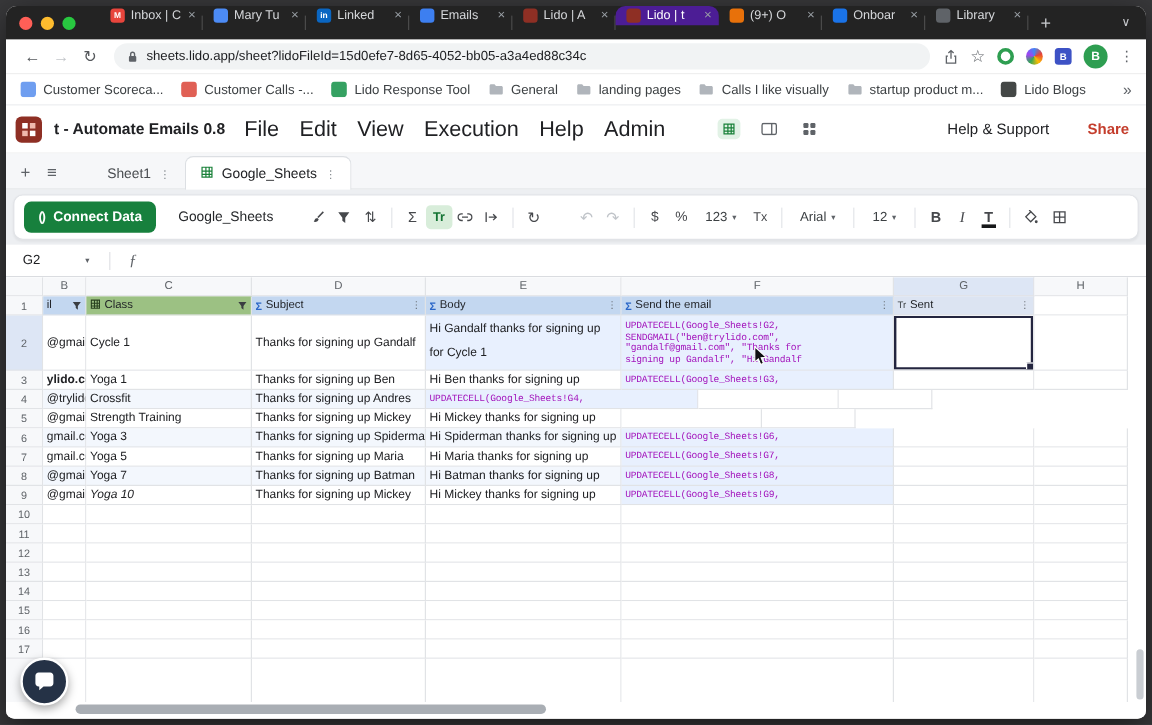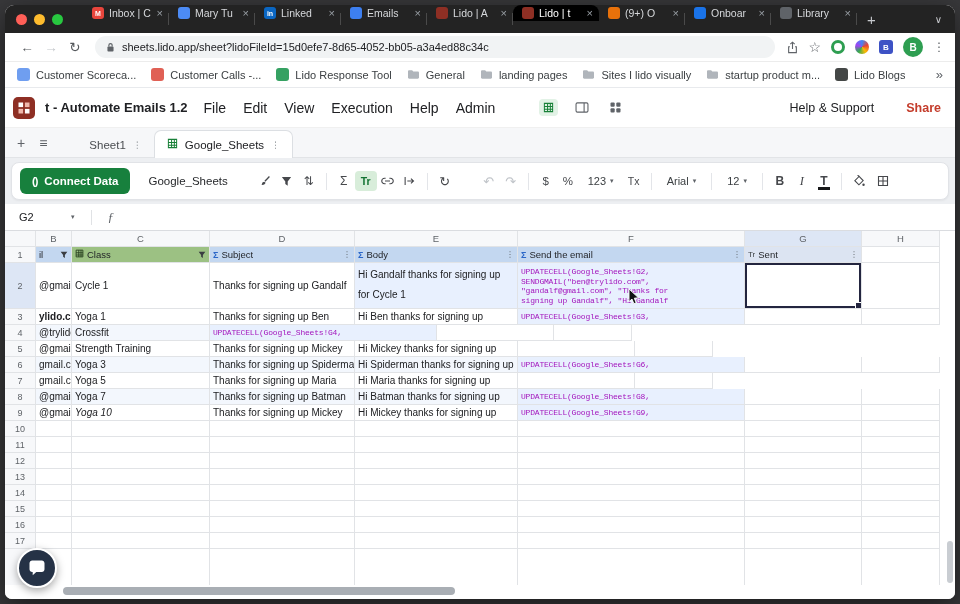--- a/index.html
+++ b/index.html
@@ -7,21 +7,21 @@
 .window{position:absolute;left:5px;top:5px;width:950px;height:594px;border-radius:9px 9px 7px 7px;overflow:hidden;background:#fff;box-shadow:0 8px 30px rgba(0,0,0,.55);}
 
 
 .tabstrip{position:absolute;top:0;left:0;width:100%;height:28px;background:#232323;display:flex;align-items:center;}
 .lights{display:flex;gap:7px;padding:0 8px 0 11px;}
 .light{width:11px;height:11px;border-radius:50%;}
 .light.r{background:var(--tl_close);} .light.y{background:var(--tl_min);} .light.g{background:var(--tl_zoom);}
 .tabs{display:flex;height:28px;margin-left:12px;}
 .tab{width:86px;height:16px;display:flex;align-items:center;gap:5px;padding:0 6px 0 9px;color:#d6d8db;font-size:10.5px;position:relative;}
 .tab:not(.active)::after{content:"";position:absolute;right:0;top:8px;height:12px;width:1px;background:#4a4a4a;}
-.tab.active{background:#000000;border-radius:8px 8px 0 0;color:#fff;}
+.tab.active{background:#4c1d95;border-radius:8px 8px 0 0;color:#fff;}
 .fav{width:12px;height:12px;border-radius:3px;flex:none;font-size:7px;font-weight:bold;color:#fff;display:flex;align-items:center;justify-content:center;}
 .tlabel{flex:1;overflow:hidden;white-space:nowrap;}
 .tclose{color:#9aa0a6;font-size:11px;flex:none;}
 .newtab{color:#c8cace;font-size:15px;margin-left:10px;}
 .tabsearch{margin-left:auto;margin-right:13px;color:#c8cace;font-size:10px;}
 
 
 .addressbar{position:absolute;top:28px;left:0;width:100%;height:29px;background:#fff;display:flex;align-items:center;padding:0 10px;border-bottom:1px solid #ececec;}
 .navbtn{width:24px;text-align:center;font-size:13.5px;color:#55585c;flex:none;}
 .navbtn.disabled{color:#c3c6ca;}
@@ -42,21 +42,21 @@
 .bml{display:flex;align-items:center;gap:15px;overflow:hidden;}
 .bmitem{display:flex;align-items:center;gap:6px;font-size:11px;color:#3c4043;white-space:nowrap;flex:none;}
 .bmicon{width:13px;height:13px;border-radius:3px;flex:none;}
 .bmicon.tr{background:transparent;display:inline-flex;align-items:center;}
 .bmoverflow{margin-left:auto;color:#5f6368;font-size:13px;}
 
 
 .appheader{position:absolute;top:83px;left:0;width:100%;height:40px;background:#fff;display:flex;align-items:center;padding:0 14px 0 8px;border-bottom:1px solid #f0f0f0;}
 .logo{width:22px;height:22px;border-radius:5px;background:var(--brand_red);display:flex;align-items:center;justify-content:center;flex:none;}
 .apptitle{font-size:13px;font-weight:bold;color:#202124;margin:0 16px 0 10px;white-space:nowrap;}
-.menus{display:flex;gap:17px;font-size:14px;color:#202124;}
+.menus{display:flex;gap:17px;font-size:18px;color:#202124;}
 .hdicons{display:flex;gap:13px;margin-left:44px;align-items:center;}
 .hdicon{display:inline-flex;align-items:center;justify-content:center;padding:3px 4px;border-radius:4px;}
 .hdicon.active{background:#e2f2e6;}
 .hdright{margin-left:auto;display:flex;gap:32px;align-items:center;font-size:12.5px;color:#202124;}
 .share{color:var(--share_red);font-weight:bold;}
 
 
 .sheetrow{position:absolute;top:123px;left:0;width:100%;height:30px;background:#f6f7f9;border-bottom:1px solid #e2e4e7;display:flex;align-items:center;padding:0 12px;}
 .srbtn{color:#5f6368;font-size:14px;margin-right:14px;}
 .stabs{display:flex;align-items:flex-end;height:30px;margin-left:16px;}
@@ -242,21 +242,21 @@
             </svg>
           </span>
           <span class="bmlabel">landing pages</span>
         </div>
         <div class="bmitem">
           <span class="bmicon tr">
             <svg width="13" height="11" viewBox="0 0 14 12">
               <path d="M1 2.6C1 1.9 1.6 1.3 2.3 1.3h3.2l1.3 1.5h4.9c.7 0 1.3.6 1.3 1.3v5.3c0 .7-.6 1.3-1.3 1.3H2.3C1.6 10.7 1 10.1 1 9.4Z" fill="#b0b5bb"></path>
             </svg>
           </span>
-          <span class="bmlabel">Sites I lido visually</span>
+          <span class="bmlabel">Calls I like visually</span>
         </div>
         <div class="bmitem">
           <span class="bmicon tr">
             <svg width="13" height="11" viewBox="0 0 14 12">
               <path d="M1 2.6C1 1.9 1.6 1.3 2.3 1.3h3.2l1.3 1.5h4.9c.7 0 1.3.6 1.3 1.3v5.3c0 .7-.6 1.3-1.3 1.3H2.3C1.6 10.7 1 10.1 1 9.4Z" fill="#b0b5bb"></path>
             </svg>
           </span>
           <span class="bmlabel">startup product m...</span>
         </div>
         <div class="bmitem">
@@ -269,21 +269,21 @@
 
   <div class="appheader">
     <span class="logo" id="lidologo">
         <svg width="12" height="12" viewBox="0 0 12 12">
           <rect x="0.5" y="0.5" width="4.6" height="4.6" fill="#fff"></rect>
           <rect x="6.9" y="0.5" width="4.6" height="4.6" fill="#f0b9ad"></rect>
           <rect x="0.5" y="6.9" width="4.6" height="4.6" fill="#f0b9ad"></rect>
           <rect x="6.9" y="6.9" width="4.6" height="4.6" fill="#fff"></rect>
         </svg>
       </span>
-    <span class="apptitle">t - Automate Emails 1.2</span>
+    <span class="apptitle">t - Automate Emails 0.8</span>
     <div class="menus" id="menus">
         <span class="menu">File</span>
         <span class="menu">Edit</span>
         <span class="menu">View</span>
         <span class="menu">Execution</span>
         <span class="menu">Help</span>
         <span class="menu">Admin</span>
       </div>
     <div class="hdicons">
       <span class="hdicon active" id="gridviewicon">
@@ -490,20 +490,21 @@
         <div class="gcell dcell" style="width: 145px;">Thanks for signing up Ben</div>
         <div class="gcell dcell" style="width: 163px;">Hi Ben thanks for signing up</div>
         <div class="gcell dcell colF filled" style="width: 227px;">UPDATECELL(Google_Sheets!G3,</div>
         <div class="gcell dcell" style="width: 117px;"></div>
         <div class="gcell dcell" style="width: 78px;"></div>
       </div>
       <div class="grow" style="height: 16px;">
         <div class="gcell rownum">4</div>
         <div class="gcell dcell band" style="width: 36px;">@trylido.</div>
         <div class="gcell dcell band" style="width: 138px;">Crossfit</div>
+        <div class="gcell dcell band" style="width: 145px;">Thanks for signing up Andres</div>
         <div class="gcell dcell colF filled" style="width: 227px;">UPDATECELL(Google_Sheets!G4,</div>
         <div class="gcell dcell" style="width: 117px;"></div>
         <div class="gcell dcell" style="width: 78px;"></div>
       </div>
       <div class="grow" style="height: 16px;">
         <div class="gcell rownum">5</div>
         <div class="gcell dcell" style="width: 36px;">@gmail.c</div>
         <div class="gcell dcell" style="width: 138px;">Strength Training</div>
         <div class="gcell dcell" style="width: 145px;">Thanks for signing up Mickey</div>
         <div class="gcell dcell" style="width: 163px;">Hi Mickey thanks for signing up</div>
@@ -519,20 +520,21 @@
         <div class="gcell dcell colF filled" style="width: 227px;">UPDATECELL(Google_Sheets!G6,</div>
         <div class="gcell dcell" style="width: 117px;"></div>
         <div class="gcell dcell" style="width: 78px;"></div>
       </div>
       <div class="grow" style="height: 16px;">
         <div class="gcell rownum">7</div>
         <div class="gcell dcell" style="width: 36px;">gmail.co</div>
         <div class="gcell dcell" style="width: 138px;">Yoga 5</div>
         <div class="gcell dcell" style="width: 145px;">Thanks for signing up Maria</div>
         <div class="gcell dcell" style="width: 163px;">Hi Maria thanks for signing up</div>
+        <div class="gcell dcell colF filled" style="width: 227px;">UPDATECELL(Google_Sheets!G7,</div>
         <div class="gcell dcell" style="width: 117px;"></div>
         <div class="gcell dcell" style="width: 78px;"></div>
       </div>
       <div class="grow" style="height: 16px;">
         <div class="gcell rownum">8</div>
         <div class="gcell dcell band" style="width: 36px;">@gmail.</div>
         <div class="gcell dcell band" style="width: 138px;">Yoga 7</div>
         <div class="gcell dcell band" style="width: 145px;">Thanks for signing up Batman</div>
         <div class="gcell dcell band" style="width: 163px;">Hi Batman thanks for signing up</div>
         <div class="gcell dcell colF filled" style="width: 227px;">UPDATECELL(Google_Sheets!G8,</div>

